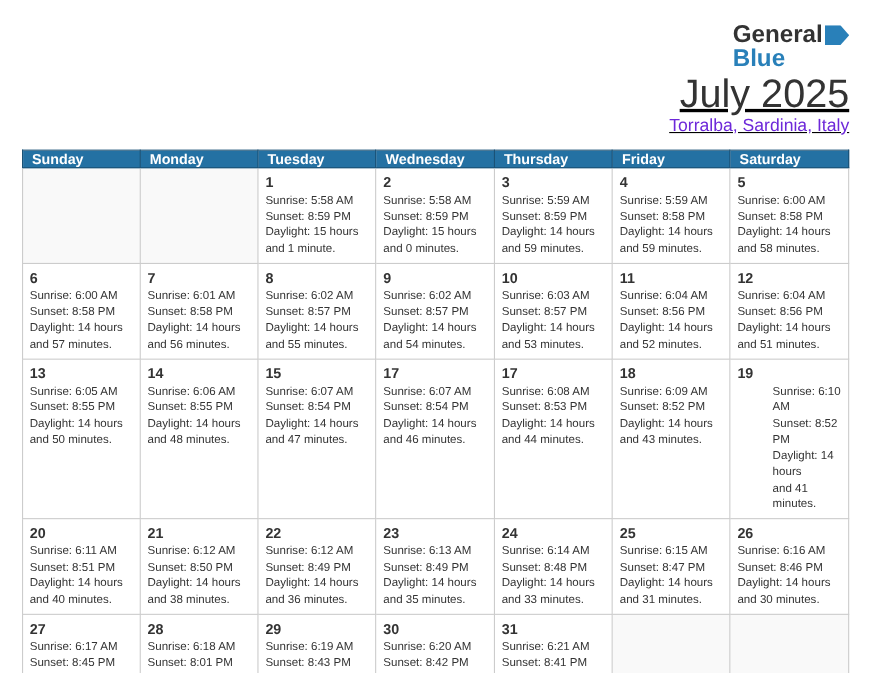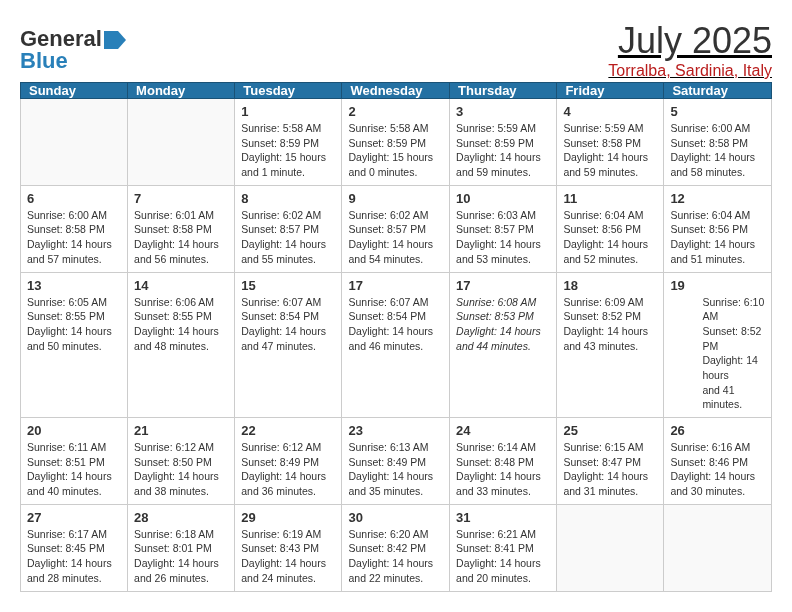--- a/index.html
+++ b/index.html
@@ -6,22 +6,23 @@
     body {
       font-family: Arial, sans-serif;
       background: #fff;
       width: 792px;
       min-height: 612px;
       padding: 20px;
     }
     .header {
       display: flex;
       justify-content: space-between;
-      align-items: center;
-      margin-bottom: 2px;
+      align-items: flex-end;
+      margin-bottom: 12px;
+      flex-direction: column;
     }
     .logo {
       display: flex;
       flex-direction: column;
       align-items: flex-start;
     }
     .logo-general {
       font-size: 22px;
       font-weight: bold;
       color: #333;
@@ -37,21 +38,21 @@
       text-align: right;
       text-decoration: underline;
     }
     .month-year {
       font-size: 36px;
       color: #333;
       font-weight: normal;
     }
     .location {
       font-size: 16px;
-      color: #b91c1c;
+      color: #6d28d9;
     }
     .calendar {
       width: 100%;
       border-collapse: collapse;
       border: 1px solid #ccc;
     }
     .calendar th {
       background-color: #2471a3;
       color: white;
       text-align: left;
@@ -231,21 +232,21 @@
         </td>
         <td>
           <span class="day-number">17</span>
           <div class="day-info" style="white-space: pre-line;">Sunrise: 6:07 AM
 Sunset: 8:54 PM
 Daylight: 14 hours
 and 46 minutes.</div>
         </td>
         <td>
           <span class="day-number">17</span>
-          <div class="day-info" style="white-space: pre-line; font-style: italic;">Sunrise: 6:08 AM
+          <div class="day-info" style="white-space: pre-line;">Sunrise: 6:08 AM
 Sunset: 8:53 PM
 Daylight: 14 hours
 and 44 minutes.</div>
         </td>
         <td>
           <span class="day-number">18</span>
           <div class="day-info" style="white-space: pre-line;">Sunrise: 6:09 AM
 Sunset: 8:52 PM
 Daylight: 14 hours
 and 43 minutes.</div>

